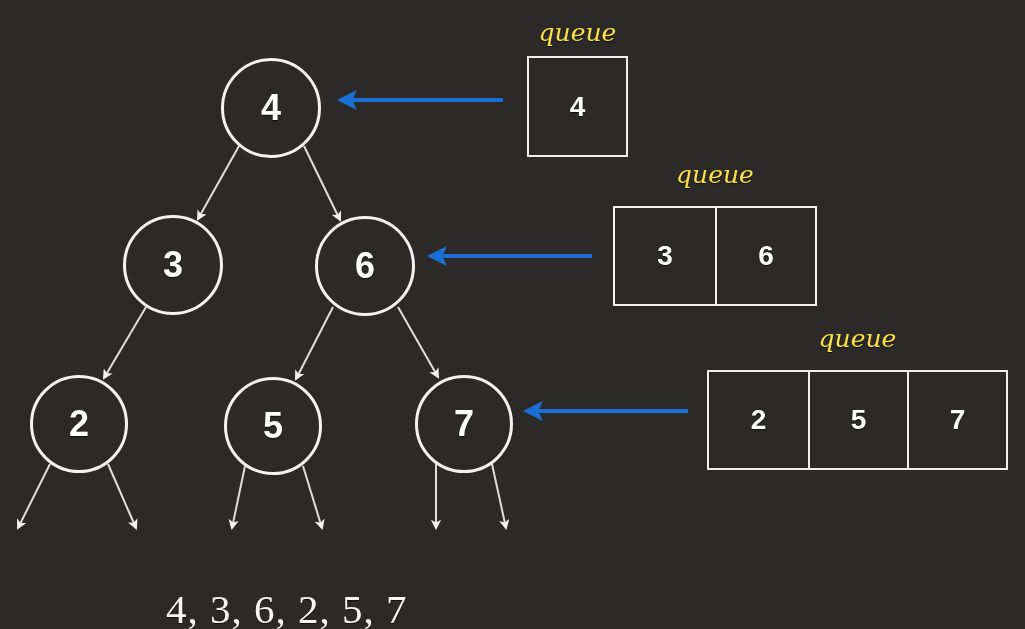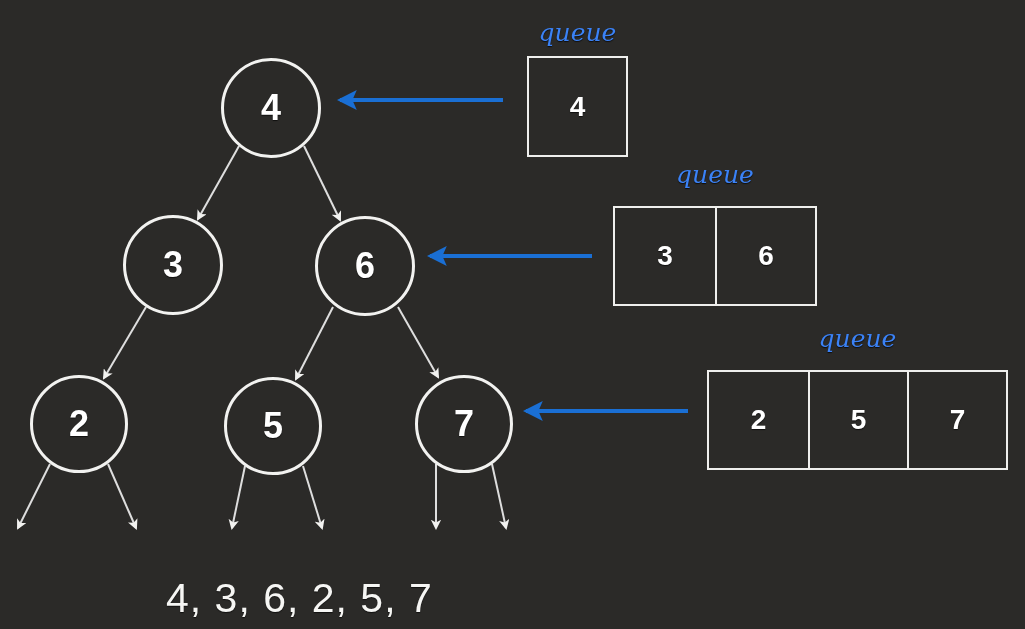--- a/index.html
+++ b/index.html
@@ -50,21 +50,21 @@
 
   
   .queue-group {
     position: absolute;
   }
   .queue-label {
     position: absolute;
     top: 0;
     width: 100%;
     text-align: center;
-    color: #3b82f6;
+    color: #fde047;
     font-family: "DejaVu Serif", "Liberation Serif", serif;
     font-style: italic;
     font-size: 25px;
     line-height: 1;
     text-shadow: 0 1px 1px rgba(0,0,0,0.7);
     white-space: nowrap;
   }
   .queue-box {
     position: absolute;
     display: flex;
@@ -85,26 +85,27 @@
     text-shadow: 0 1px 1px rgba(0,0,0,0.65);
   }
   .queue-cell + .queue-cell {
     border-left: 2px solid #efefed;
   }
 
   
   .caption {
     position: absolute;
     color: #f6f6f4;
-    font-family: Liberation Sans, sans-serif;
+    font-family: Liberation Serif, serif;
     font-size: 41px;
     line-height: 1;
     letter-spacing: 1px;
     white-space: nowrap;
     text-shadow: 0 1px 1px rgba(0,0,0,0.6);
+    margin-top: 11px;
   }
 </style>
 </head>
 <body>
 
 <div id="stage">
 
   <svg id="edges" viewBox="0 0 1025 629">
     <defs>
       <marker id="tri-white" viewBox="0 0 10 10" refX="8" refY="5" markerWidth="5.2" markerHeight="5.2" orient="auto-start-reverse">

